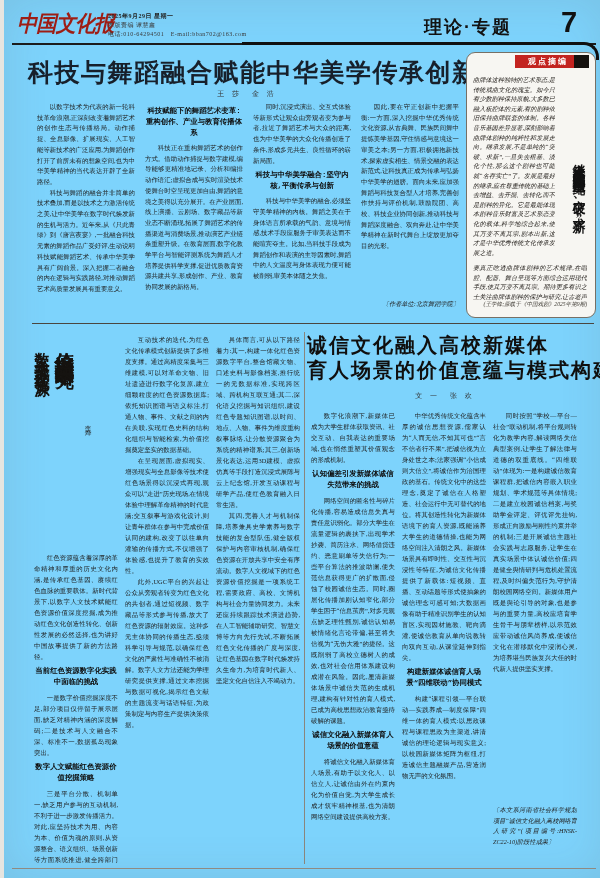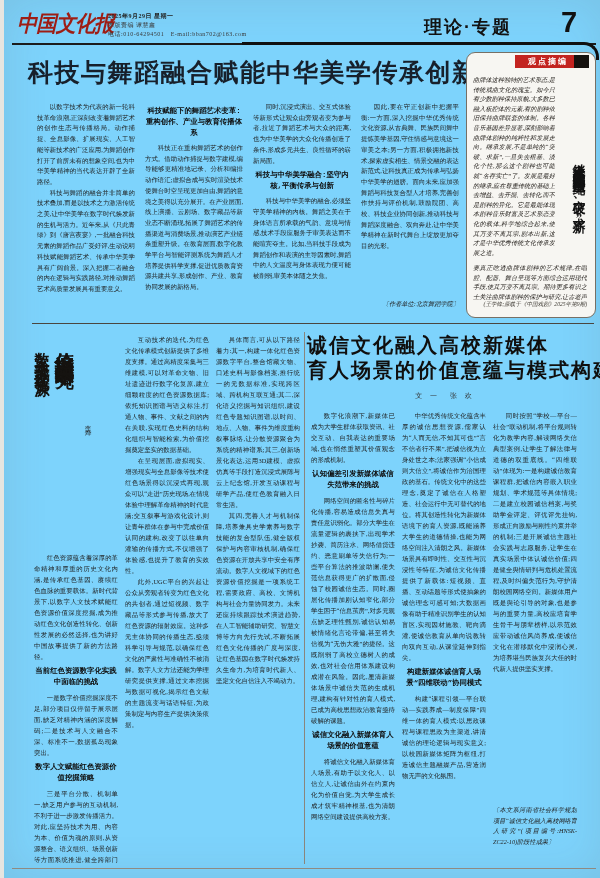--- a/index.html
+++ b/index.html
@@ -142,20 +142,21 @@
     <div>本版责编 谭慧鑫</div>
     <div>电话:010-64294501　E-mail:bban702@163.com</div>
   </div>
   <div class="section-title">理论·专题</div>
   <div class="page-number">7</div>
   <div class="header-rule"></div>
   <div class="header-rule-thick"></div>
   <div class="header-curve"></div>
 
   <div class="main-headline">科技与舞蹈融合赋能中华美学传承创新</div>
+  <div class="byline main-byline">王 莎　金 浩</div>
 
   <div class="col mcol mcol1">
     <p>以数字技术为代表的新一轮科技革命浪潮,正深刻改变着舞蹈艺术的创作生态与传播格局。动作捕捉、全息影像、扩展现实、人工智能等新技术的广泛应用,为舞蹈创作打开了前所未有的想象空间,也为中华美学精神的当代表达开辟了全新路径。</p>
     <p>科技与舞蹈的融合并非简单的技术叠加,而是以技术之力激活传统之美,让中华美学在数字时代焕发新的生机与活力。近年来,从《只此青绿》到《唐宫夜宴》,一批融合科技元素的舞蹈作品广受好评,生动说明科技赋能舞蹈艺术、传承中华美学具有广阔前景。深入把握二者融合的内在逻辑与实践路径,对推动舞蹈艺术高质量发展具有重要意义。</p>
   </div>
   <div class="col mcol mcol2">
     <div class="subhead">科技赋能下的舞蹈艺术变革:重构创作、产业与教育传播体系</div>
     <p>科技正在重构舞蹈艺术的创作方式。借助动作捕捉与数字建模,编导能够更精准地记录、分析和编排动作语汇;虚拟合成与实时渲染技术使舞台时空呈现更加自由,舞蹈的意境之美得以充分展开。在产业层面,线上演播、云剧场、数字藏品等新业态不断涌现,拓展了舞蹈艺术的传播渠道与消费场景,推动演艺产业链条重塑升级。在教育层面,数字化教学平台与智能评测系统为舞蹈人才培养提供科学支撑,促进优质教育资源共建共享,形成创作、产业、教育协同发展的新格局。</p>
   </div>
   <div class="col mcol mcol3">

